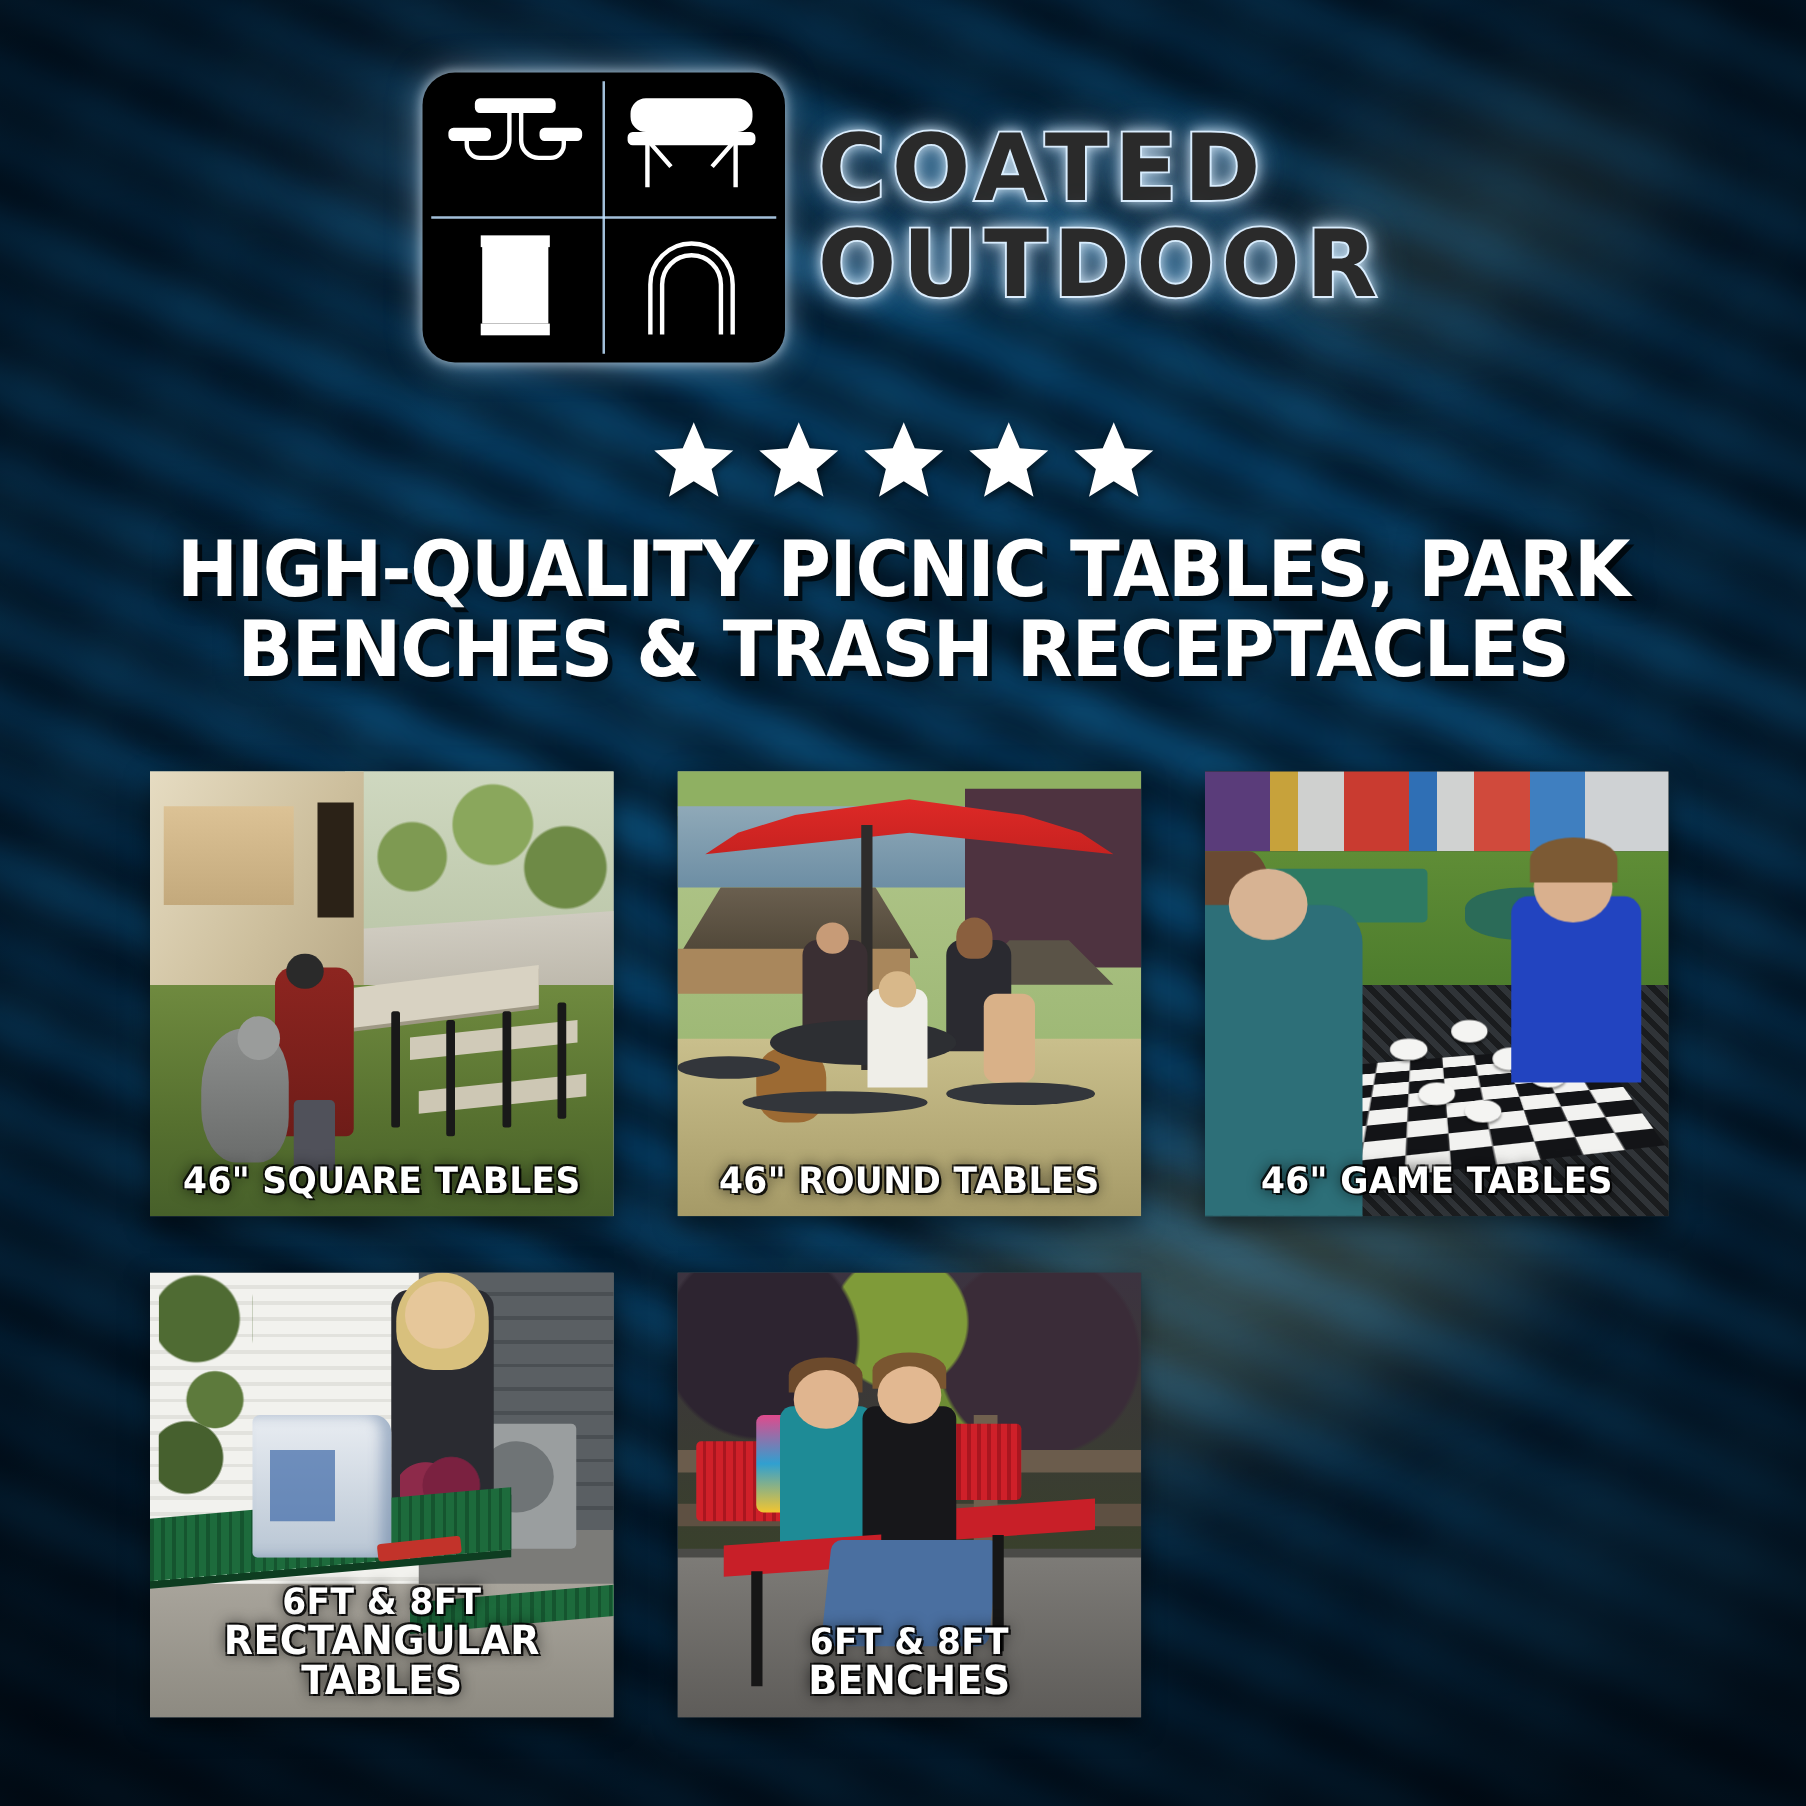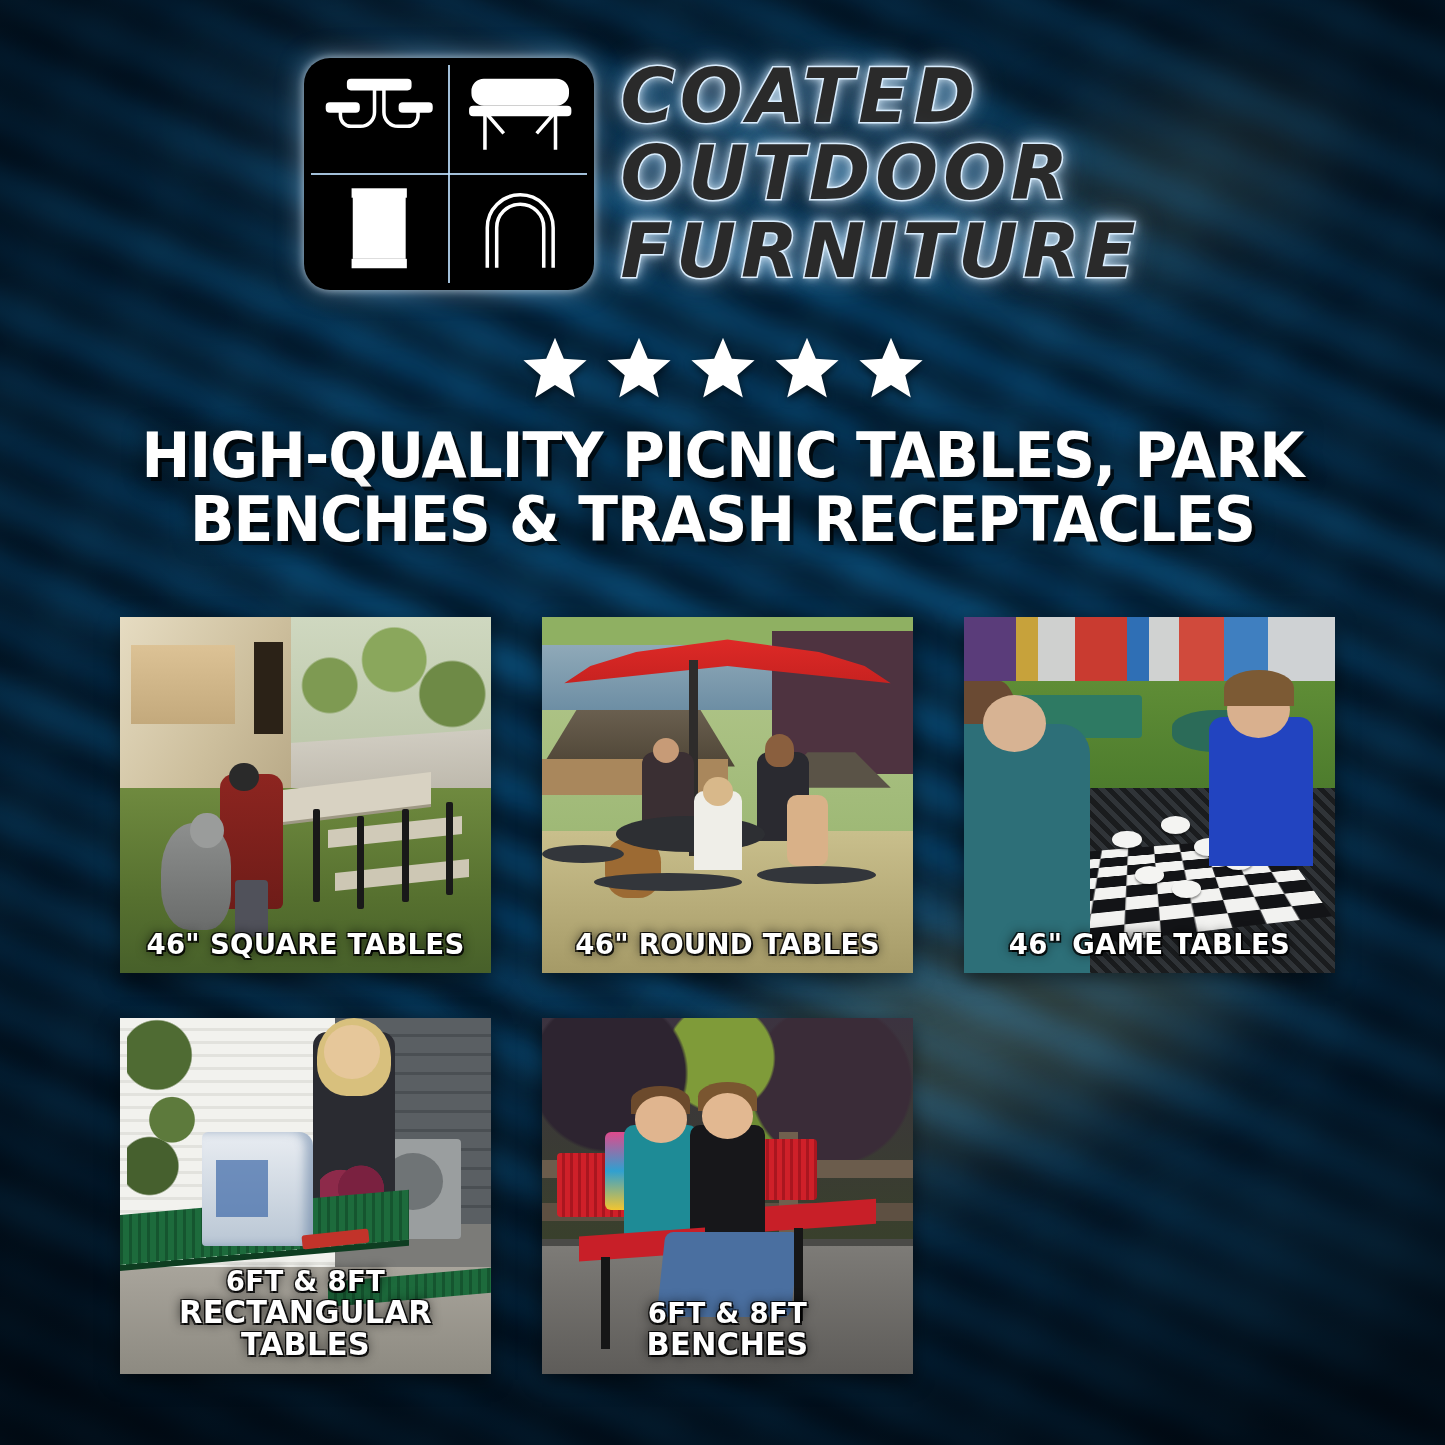--- a/index.html
+++ b/index.html
@@ -74,21 +74,21 @@
     padding:4px;
   }
   .logo-mark .cell { position:relative; display:flex; align-items:center; justify-content:center; }
   .logo-mark .cell svg { width:84%; height:84%; }
   .logo-mark .vline, .logo-mark .hline {
     position:absolute; background:rgba(190,225,255,.85);
   }
   .logo-mark .vline { left:50%; top:7px; bottom:7px; width:2px; margin-left:-1px; }
   .logo-mark .hline { top:50%; left:7px; right:7px; height:2px; margin-top:-1px; }
 
-  .logo-text { display:flex; flex-direction:column; gap:2px;font-style:italic; }
+  .logo-text { display:flex; flex-direction:column; gap:2px; }
   .logo-line {
     font-family:"DejaVu Sans", sans-serif;
     font-weight:700;
     font-size:74px;
     letter-spacing:5px;
     color:#2a2a2a;
     line-height:1.02;
     -webkit-text-stroke:3px #e8f3ff;
     paint-order:stroke fill;
     text-shadow:
@@ -370,21 +370,20 @@
           <path d="M22 72V38a28 28 0 0 1 56 0v34"></path>
           <path d="M30 72V38a20 20 0 0 1 40 0v34"></path>
         </svg>
       </div>
       <div class="vline"></div>
       <div class="hline"></div>
     </div>
     <div class="logo-text">
       <div class="logo-line">COATED</div>
       <div class="logo-line">OUTDOOR</div>
-      <div class="logo-line">FURNITURE</div>
     </div>
   </div>
 
   <div class="stars">
     <svg viewBox="0 0 24 24">
         <polygon points="12,1 15.2,8.6 23.5,9.2 17.2,14.6 19.2,22.7 12,18.2 4.8,22.7 6.8,14.6 0.5,9.2 8.8,8.6" fill="#fff"></polygon>
       </svg>
     <svg viewBox="0 0 24 24">
         <polygon points="12,1 15.2,8.6 23.5,9.2 17.2,14.6 19.2,22.7 12,18.2 4.8,22.7 6.8,14.6 0.5,9.2 8.8,8.6" fill="#fff"></polygon>
       </svg>

